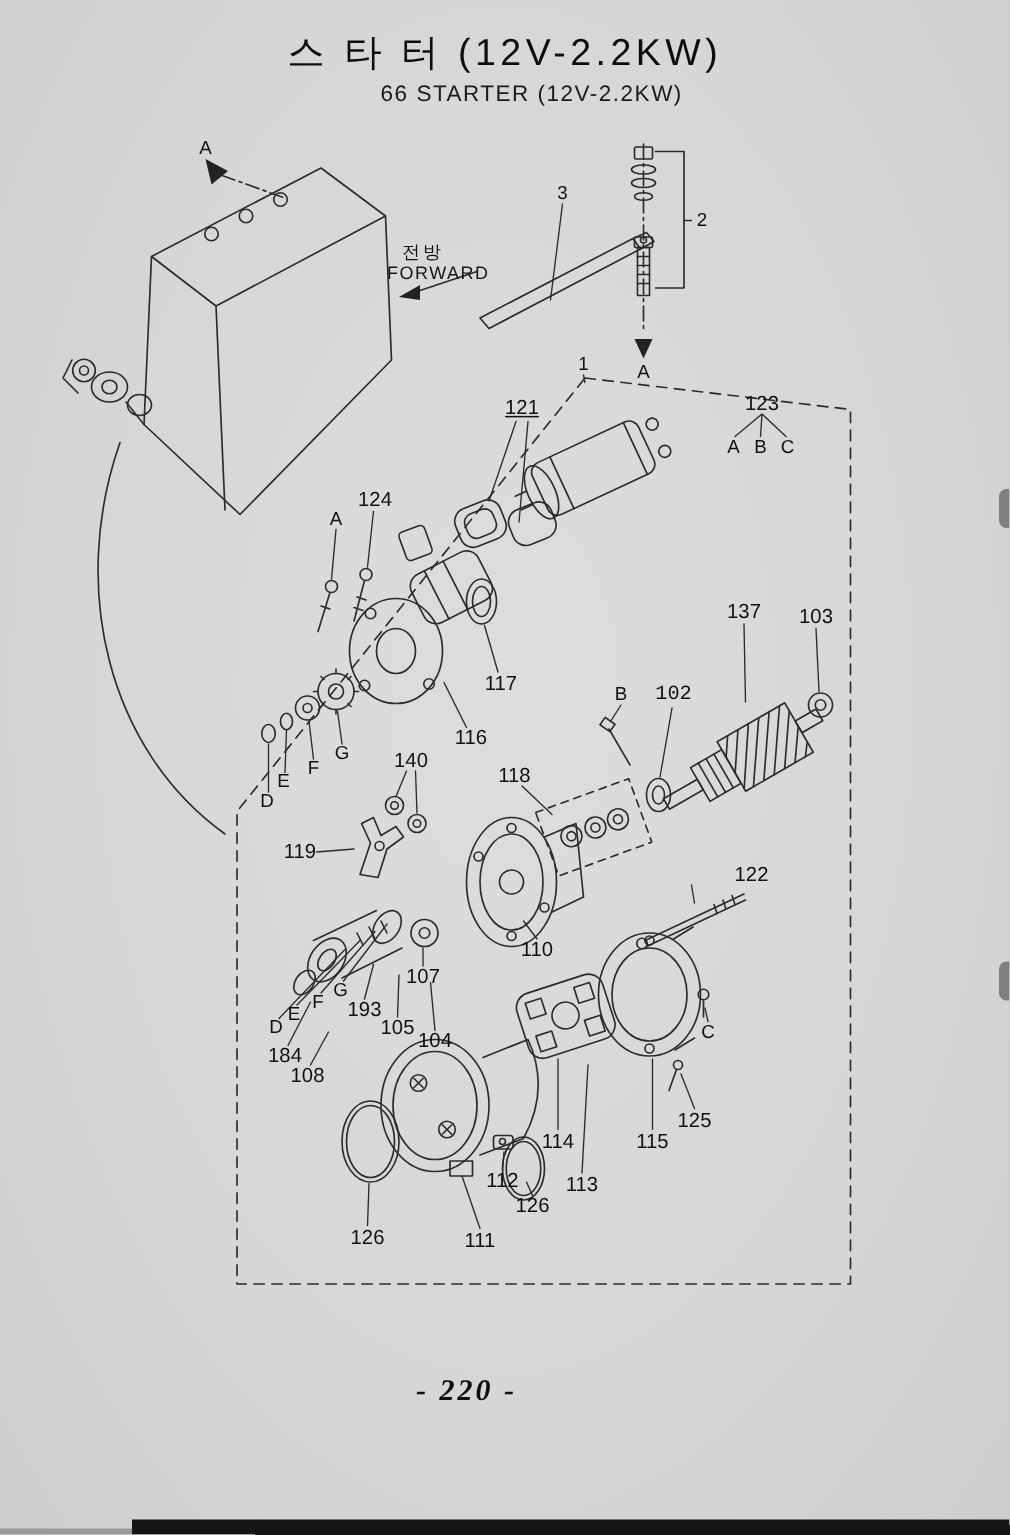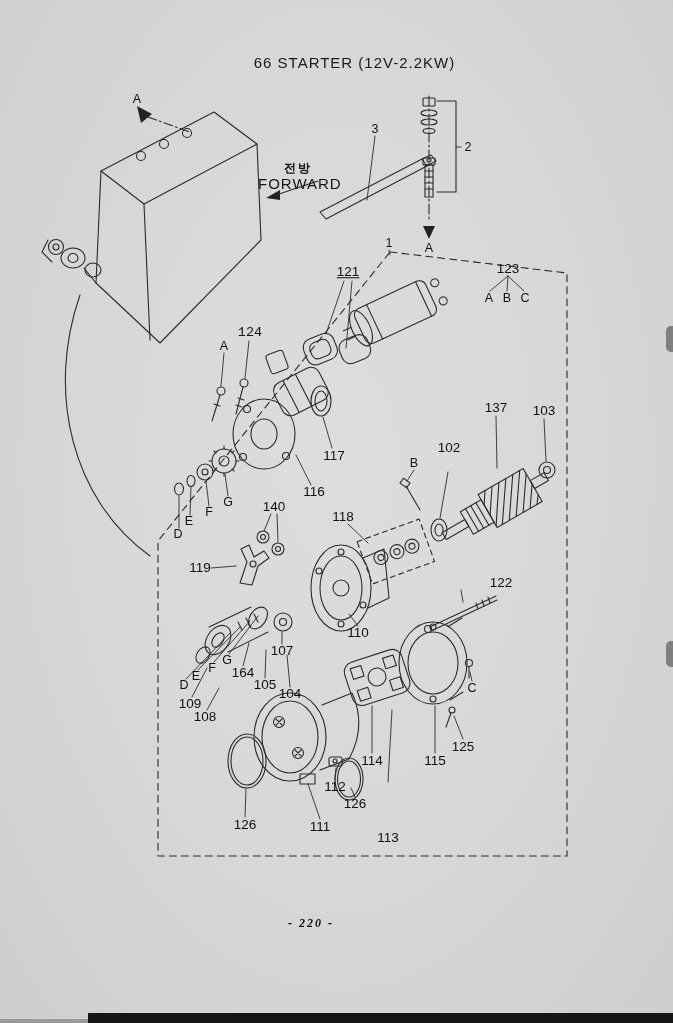--- a/index.html
+++ b/index.html
@@ -18,38 +18,39 @@
     font-size:15px; letter-spacing:1px; color:#1a1a1a;padding-left:36px;
   }
   svg.diagram { position:absolute; left:0; top:0; }
   .callout-layer { position:absolute; left:0; top:0; width:673px; height:1023px; }
   .callout {
     position:absolute; transform:translate(-50%,-50%);
     font-size:13.5px; color:#101010; white-space:nowrap; line-height:1;
   }
   .callout.letter { font-size:12.5px; }
   .forward { position:absolute; left:258px; top:161px; display:flex; flex-direction:column; line-height:1.2; }
-  .fwd-ko { font-weight:bold; font-size:12px; color:#111; padding-left:10px; letter-spacing:2px;margin-left:16px; }
-  .fwd-en { font-size:15px; color:#161616; letter-spacing:1px; }
+  .fwd-ko { font-weight:normal; font-size:12px; color:#111; padding-left:10px; letter-spacing:2px; }
+  .fwd-en { font-size:12px; color:#161616; letter-spacing:1px; }
   .page-number {
     position:absolute; top:916px; left:0; width:622px; text-align:center;
     font-family:"Liberation Serif", serif; font-style:italic; font-weight:bold;
-    font-size:12px; letter-spacing:2px; color:#0d0d0d;
+    font-size:20px; letter-spacing:2px; color:#0d0d0d;
   }
   .binder-mark { position:absolute; right:0; width:7px; height:26px; background:#6a6a6a; border-radius:5px 0 0 5px; opacity:.8; }
   .binder-mark.m1 { top:326px; }
   .binder-mark.m2 { top:641px; }
   .scan-bar-dark { position:absolute; left:88px; right:0; bottom:0; height:10px; background:#151515; }
   .scan-bar-light { position:absolute; left:0; width:88px; bottom:0; height:4px; background:#9a9a9a; }
 </style>
 </head>
 <body>
 
 <div class="page">
 
+  <div class="title-ko">스 타 터  (12V-2.2KW)</div>
   <div class="title-en">66 STARTER (12V-2.2KW)</div>
 
   <svg class="diagram" width="673" height="1023" viewBox="0 0 673 1023">
     <g stroke="#2b2b2b" fill="none" stroke-width="1.1" stroke-linecap="round" stroke-linejoin="round">
 
       <g>
         <path d="M101,171 L214,112 L257,144 L261,240 L160,343 L96,283 Z"></path>
         <path d="M101,171 L144,204 L257,144"></path>
         <path d="M144,204 L150,340"></path>
         <circle cx="141" cy="156" r="4.5"></circle>
@@ -335,53 +336,53 @@
       <span class="callout letter" style="left: 137px; top: 99px;">A</span>
       <span class="callout letter" style="left: 375px; top: 129px;">3</span>
       <span class="callout letter" style="left: 468px; top: 147px;">2</span>
       <span class="callout letter" style="left: 429px; top: 248px;">A</span>
       <span class="callout letter" style="left: 389px; top: 243px;">1</span>
       <span class="callout" style="left: 348px; top: 272px; text-decoration: underline;">121</span>
       <span class="callout" style="left: 508px; top: 269px;">123</span>
       <span class="callout letter" style="left: 489px; top: 298px;">A</span>
       <span class="callout letter" style="left: 507px; top: 298px;">B</span>
       <span class="callout letter" style="left: 525px; top: 298px;">C</span>
-      <span class="callout" style="left: 250px; top: 333px; font-family: Liberation Mono, monospace;">124</span>
+      <span class="callout" style="left: 250px; top: 333px;">124</span>
       <span class="callout letter" style="left: 224px; top: 346px;">A</span>
       <span class="callout" style="left: 496px; top: 408px;">137</span>
       <span class="callout" style="left: 544px; top: 411px;">103</span>
       <span class="callout" style="left: 334px; top: 456px;">117</span>
       <span class="callout letter" style="left: 414px; top: 463px;">B</span>
-      <span class="callout" style="left: 449px; top: 448px;">102</span>
+      <span class="callout" style="left: 449px; top: 464px; font-family: Liberation Mono, monospace;">102</span>
       <span class="callout" style="left: 314px; top: 492px;">116</span>
       <span class="callout letter" style="left: 228px; top: 502px;">G</span>
       <span class="callout" style="left: 274px; top: 507px;">140</span>
       <span class="callout letter" style="left: 209px; top: 512px;">F</span>
       <span class="callout" style="left: 343px; top: 517px;">118</span>
       <span class="callout letter" style="left: 189px; top: 521px;">E</span>
       <span class="callout letter" style="left: 178px; top: 534px;">D</span>
       <span class="callout" style="left: 200px; top: 568px;">119</span>
       <span class="callout" style="left: 461px; top: 583px; margin-left: 40px;">122</span>
       <span class="callout" style="left: 358px; top: 633px;">110</span>
       <span class="callout" style="left: 282px; top: 651px;">107</span>
       <span class="callout letter" style="left: 227px; top: 660px;">G</span>
       <span class="callout letter" style="left: 212px; top: 668px;">F</span>
-      <span class="callout" style="left: 243px; top: 673px;">164</span>
+      <span class="callout" style="left: 243px; top: 673px;">193</span>
       <span class="callout letter" style="left: 196px; top: 676px;">E</span>
       <span class="callout" style="left: 265px; top: 685px;">105</span>
       <span class="callout letter" style="left: 184px; top: 685px;">D</span>
       <span class="callout letter" style="left: 472px; top: 688px;">C</span>
       <span class="callout" style="left: 290px; top: 694px;">104</span>
-      <span class="callout" style="left: 190px; top: 704px;">109</span>
+      <span class="callout" style="left: 190px; top: 704px;">184</span>
       <span class="callout" style="left: 205px; top: 717px;">108</span>
       <span class="callout" style="left: 463px; top: 747px;">125</span>
       <span class="callout" style="left: 372px; top: 761px;">114</span>
       <span class="callout" style="left: 435px; top: 761px;">115</span>
       <span class="callout" style="left: 335px; top: 787px;">112</span>
-      <span class="callout" style="left: 388px; top: 790px; margin-top: 48px;">113</span>
+      <span class="callout" style="left: 388px; top: 790px;">113</span>
       <span class="callout" style="left: 355px; top: 804px;">126</span>
       <span class="callout" style="left: 245px; top: 825px;">126</span>
       <span class="callout" style="left: 320px; top: 827px;">111</span>
     </div>
 
   <div class="page-number">- 220 -</div>
 
   <div class="binder-mark m1"></div>
   <div class="binder-mark m2"></div>
   <div class="scan-bar-dark"></div>

